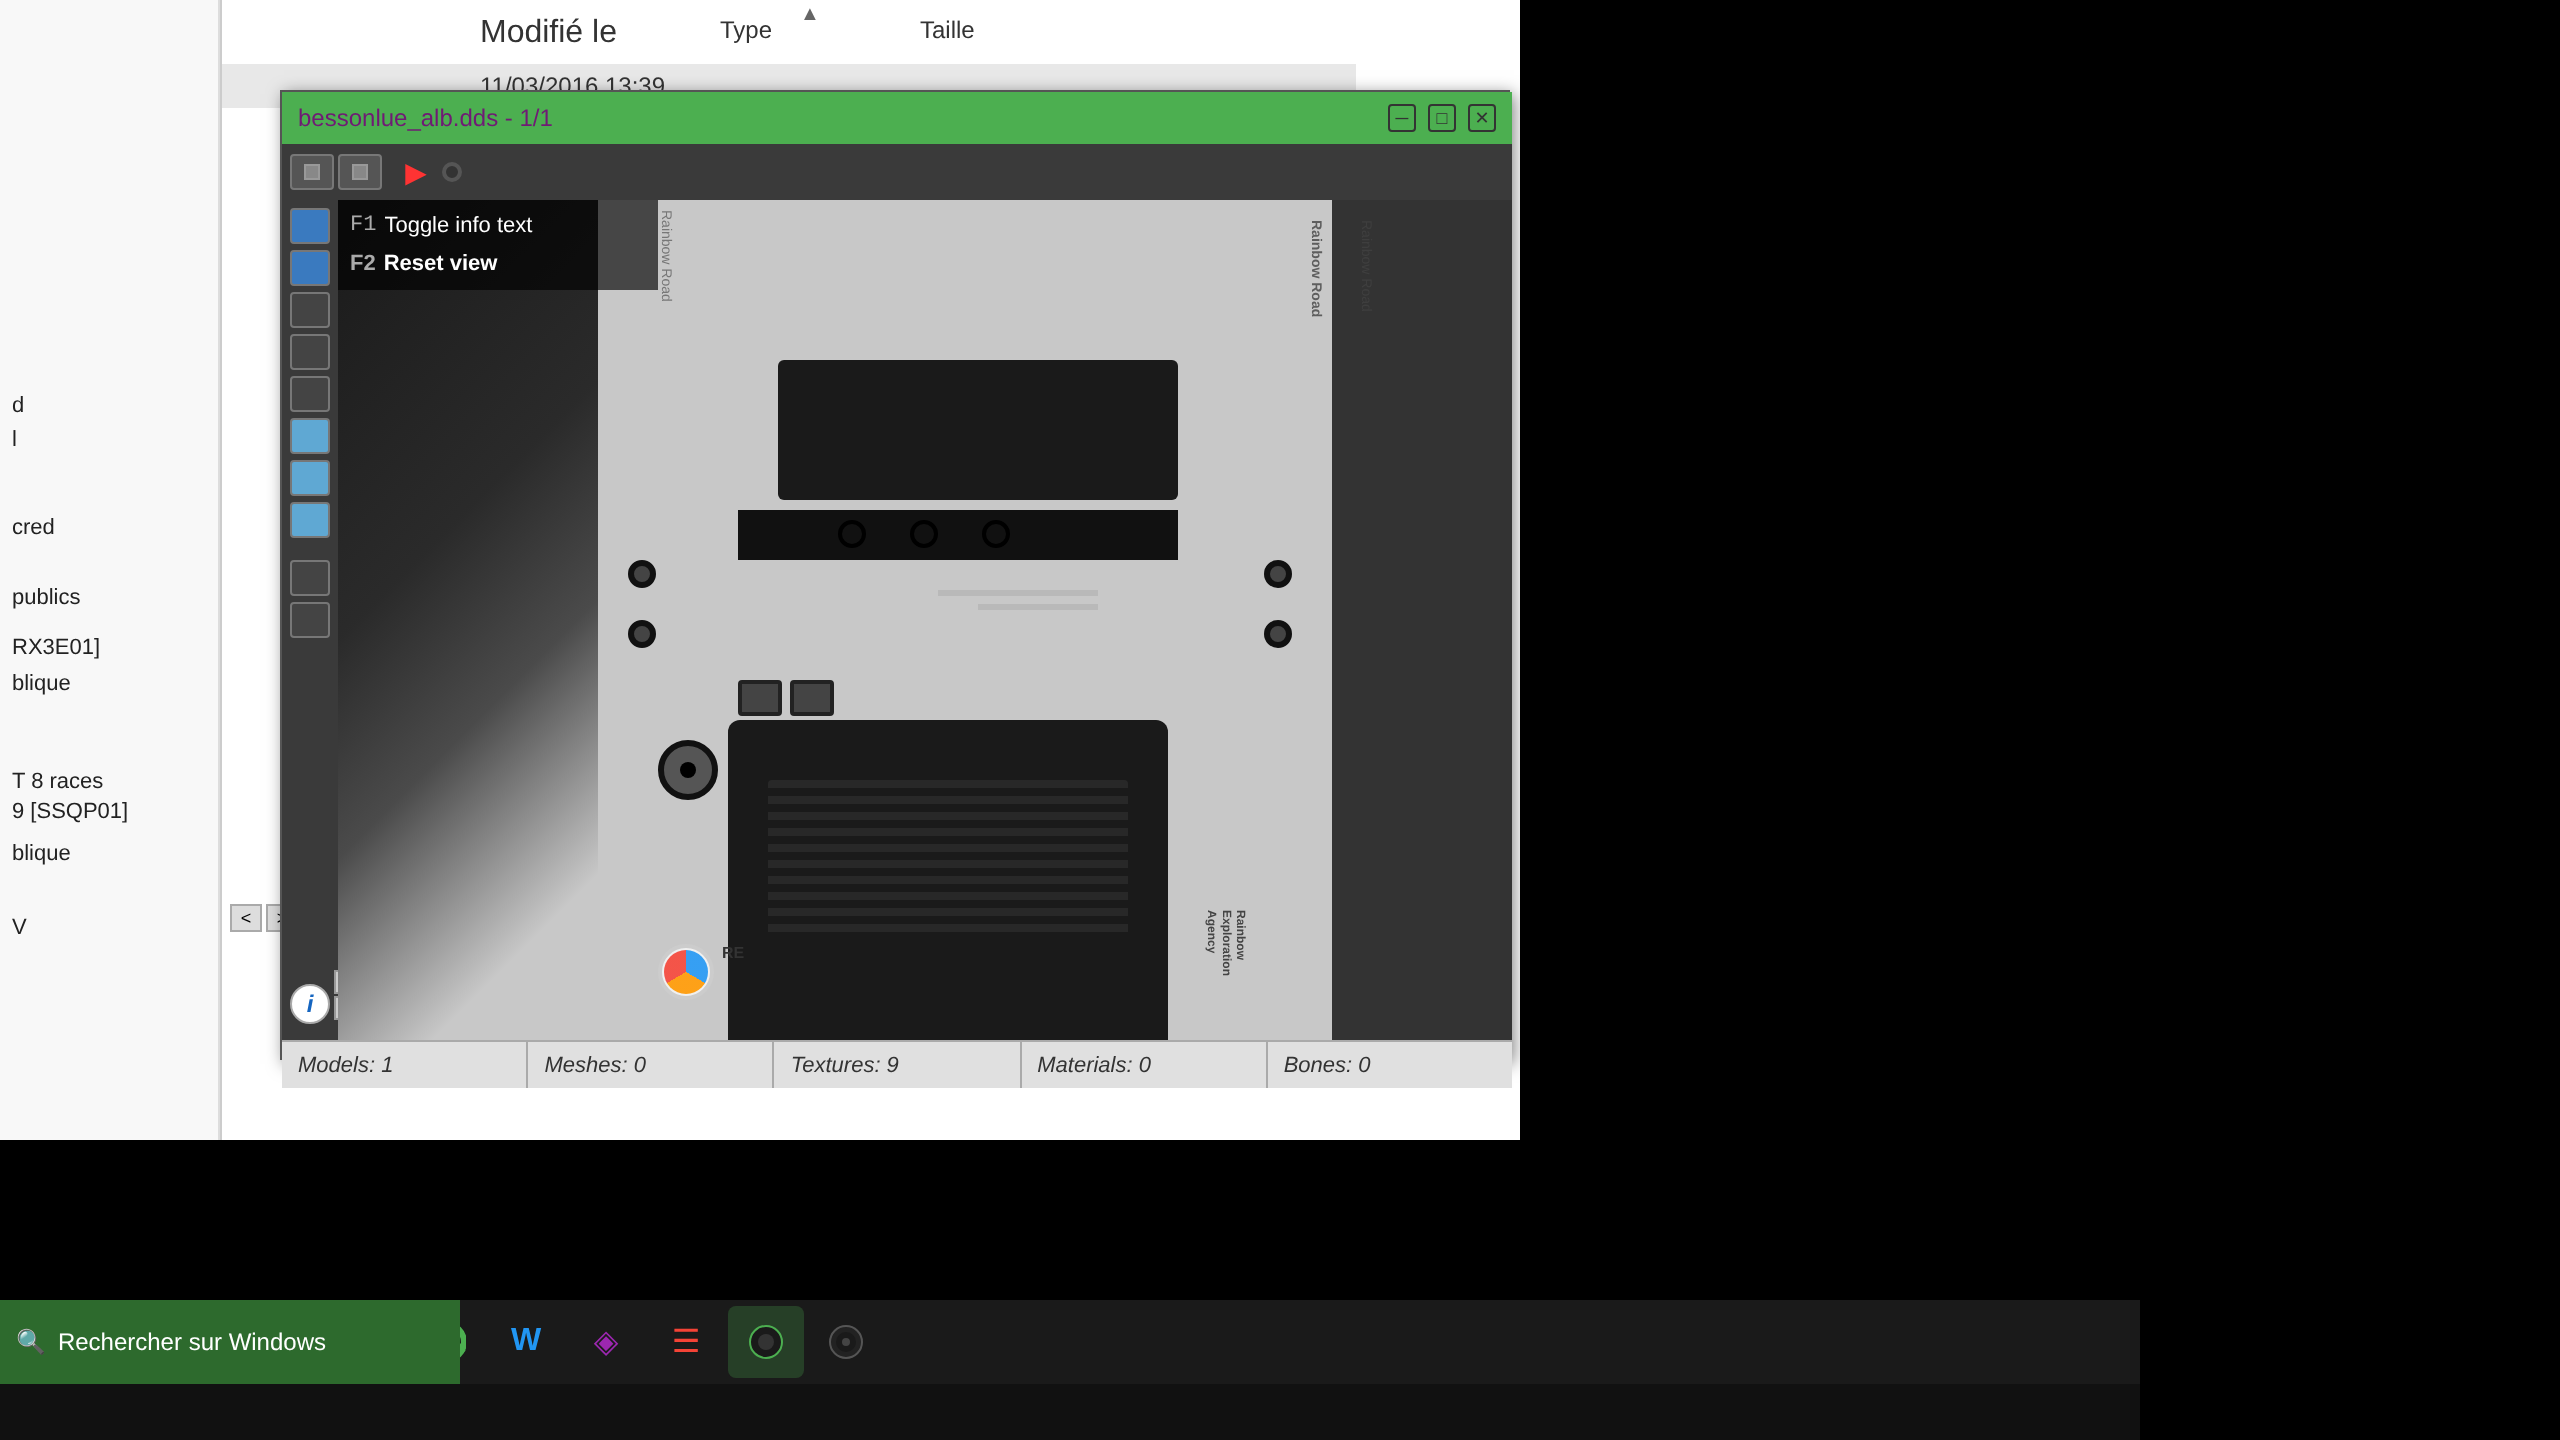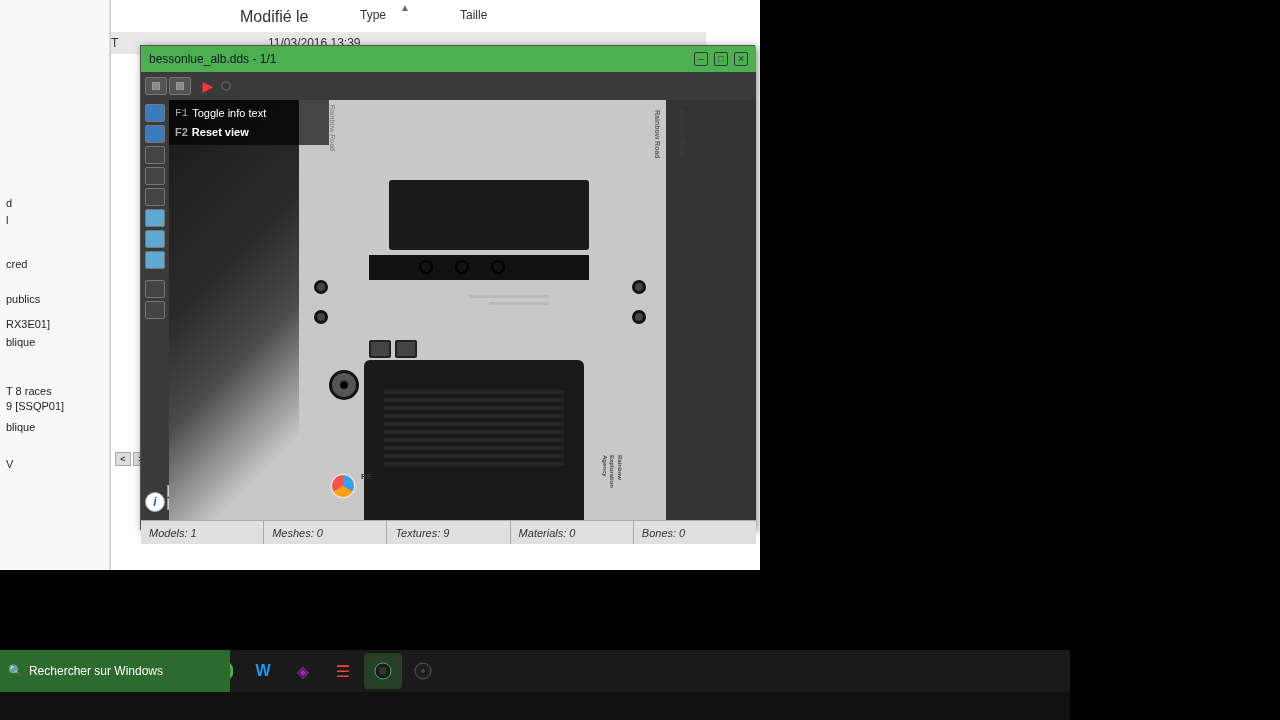--- a/index.html
+++ b/index.html
@@ -70,21 +70,20 @@
 
     
     .fm-row {
       position: absolute;
       left: 0;
       width: 678px;
       height: 22px;
       display: flex;
       align-items: center;
       background: #fff;
-      margin-left: 28px;
     }
     .fm-row-convert {
       top: 32px;
       background: #e8e8e8;
     }
     .fm-row-icon {
       width: 20px;
       height: 16px;
       margin-left: 8px;
       background: #4CAF50;
@@ -167,21 +166,21 @@
       width: 615px;
       height: 26px;
       background: #4CAF50;
       display: flex;
       align-items: center;
       justify-content: space-between;
       padding: 0 8px;
     }
     .viewer-title-text {
       font-size: 12px;
-      color: #0f172a;
+      color: #701a75;
       font-weight: 500;
     }
     .viewer-controls {
       display: flex;
       gap: 6px;
       align-items: center;
     }
     .viewer-btn {
       width: 14px;
       height: 14px;

